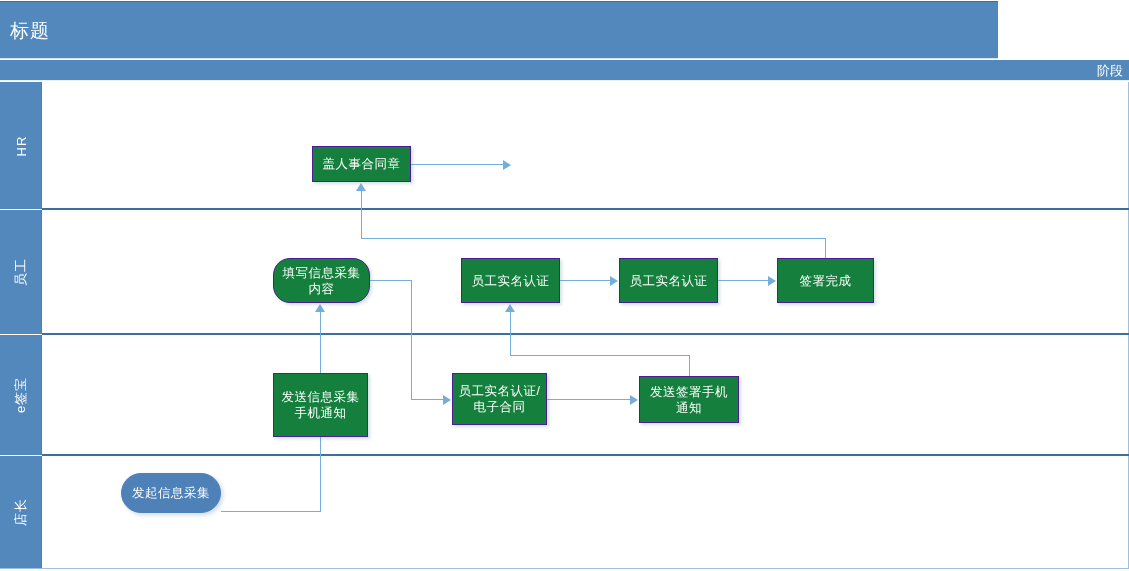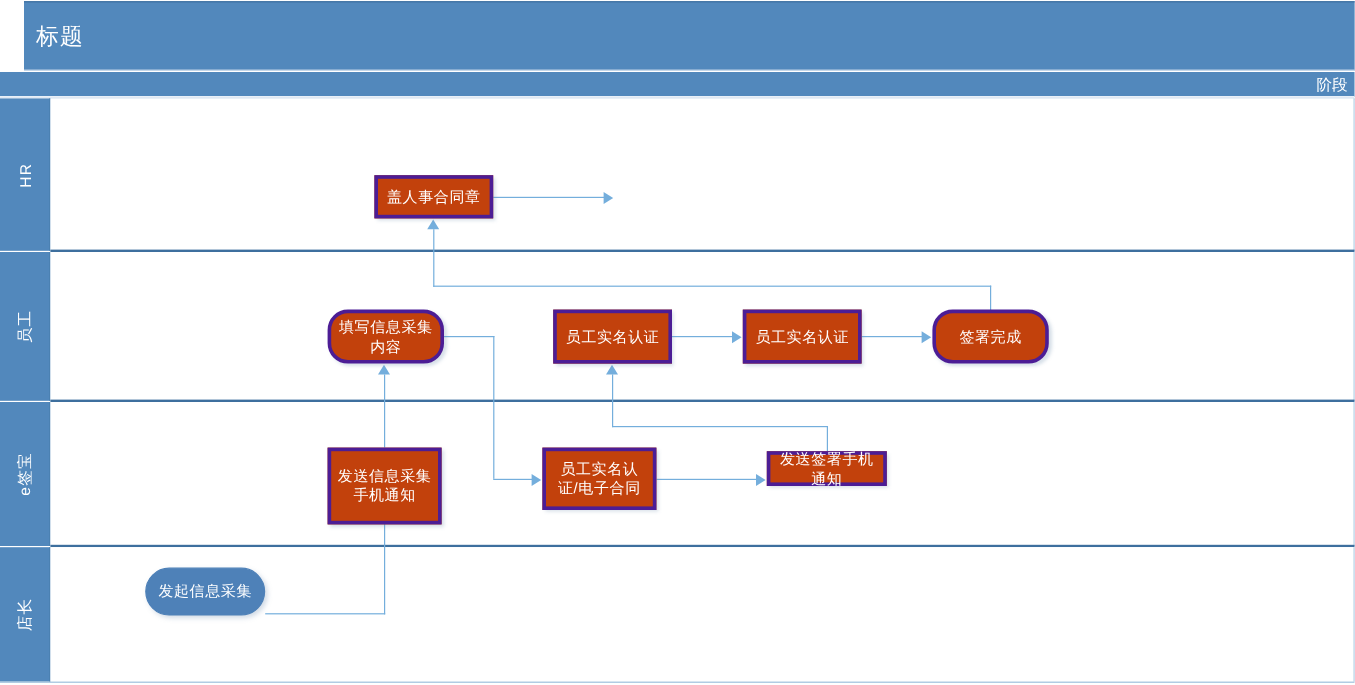--- a/index.html
+++ b/index.html
@@ -12,26 +12,25 @@
     width:1129px;
     height:571px;
     overflow:hidden;
     background:#ffffff;
   }
 
   
   .title-bar{
     position:absolute;
     left:0; top:1px;
-    width:1110px; height:58px;
+    width:998px; height:58px;
     background:#5288BC;
     border-top:1px solid #3d6f9e;
     border-bottom:1px solid #d8e4f0;
     box-sizing:border-box;
-    margin-left:20px;
   }
   .title-text{
     position:absolute;
     left:10px; top:16px;
     color:#ffffff;
     font-size:19px;
     letter-spacing:1px;
     white-space:nowrap;
   }
   .phase-bar{
@@ -118,22 +117,22 @@
     justify-content:center;
     text-align:center;
     color:#ffffff;
     font-size:12.5px;
     line-height:16px;
     letter-spacing:0.5px;
     padding:2px 5px;
     z-index:6;
   }
   .node.process{
-    background:#c2410c;
-    border:3px solid #4c1d95;
+    background:#15803d;
+    border:1px solid #4c1d95;
     box-shadow:2px 2px 3px rgba(120,150,180,0.30);
   }
   .node.terminator{
     background:#4E81B8;
     border:1px solid #4E81B8;
     border-radius:26px;
     box-shadow:2px 2px 4px rgba(120,150,180,0.35);
   }
 
   
@@ -237,21 +236,21 @@
   <div class="arrow up" style="left:356px;top:183px;"></div>
 
   <div class="conn h" style="left:411px;top:164px;width:93px;"></div>
   <div class="arrow right" style="left:503px;top:160px;"></div>
 
   <div class="node process" style="left:312px;top:146px;width:99px;height:36px;">盖人事合同章</div>
 
   <div class="node process" style="left:273px;top:258px;width:97px;height:45px;border-radius:17px;">填写信息采集内容</div>
   <div class="node process" style="left:461px;top:258px;width:99px;height:45px;">员工实名认证</div>
   <div class="node process" style="left:619px;top:258px;width:99px;height:45px;">员工实名认证</div>
-  <div class="node process" style="left:777px;top:258px;width:97px;height:45px;border-radius:17px;">签署完成</div>
+  <div class="node process" style="left:777px;top:258px;width:97px;height:45px;">签署完成</div>
 
   <div class="node process" style="left:273px;top:373px;width:95px;height:64px;">发送信息采集手机通知</div>
   <div class="node process" style="left:452px;top:373px;width:95px;height:52px;">员工实名认证/电子合同</div>
-  <div class="node process" style="left:639px;top:376px;width:100px;height:29px;">发送签署手机通知</div>
+  <div class="node process" style="left:639px;top:376px;width:100px;height:47px;">发送签署手机通知</div>
 
   <div class="node terminator" style="left:121px;top:473px;width:100px;height:40px;">发起信息采集</div>
 
 </div>
 
 </body></html>

